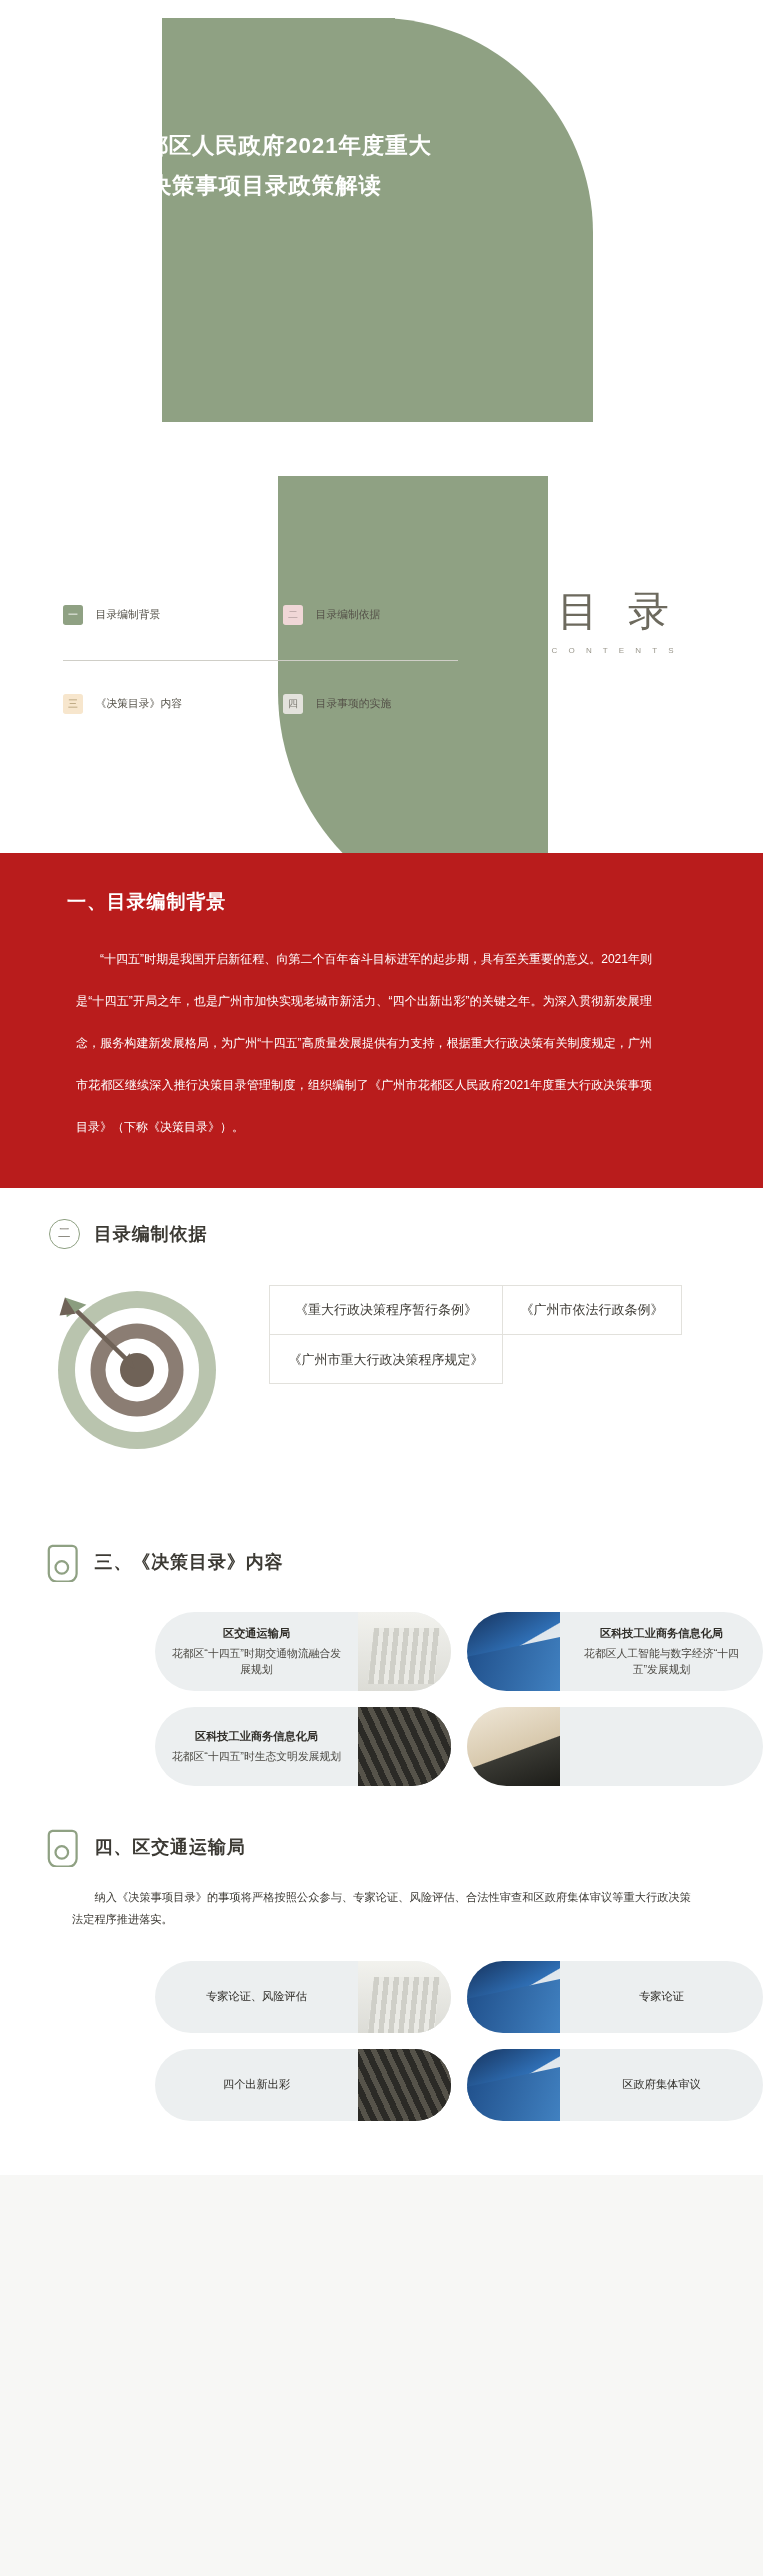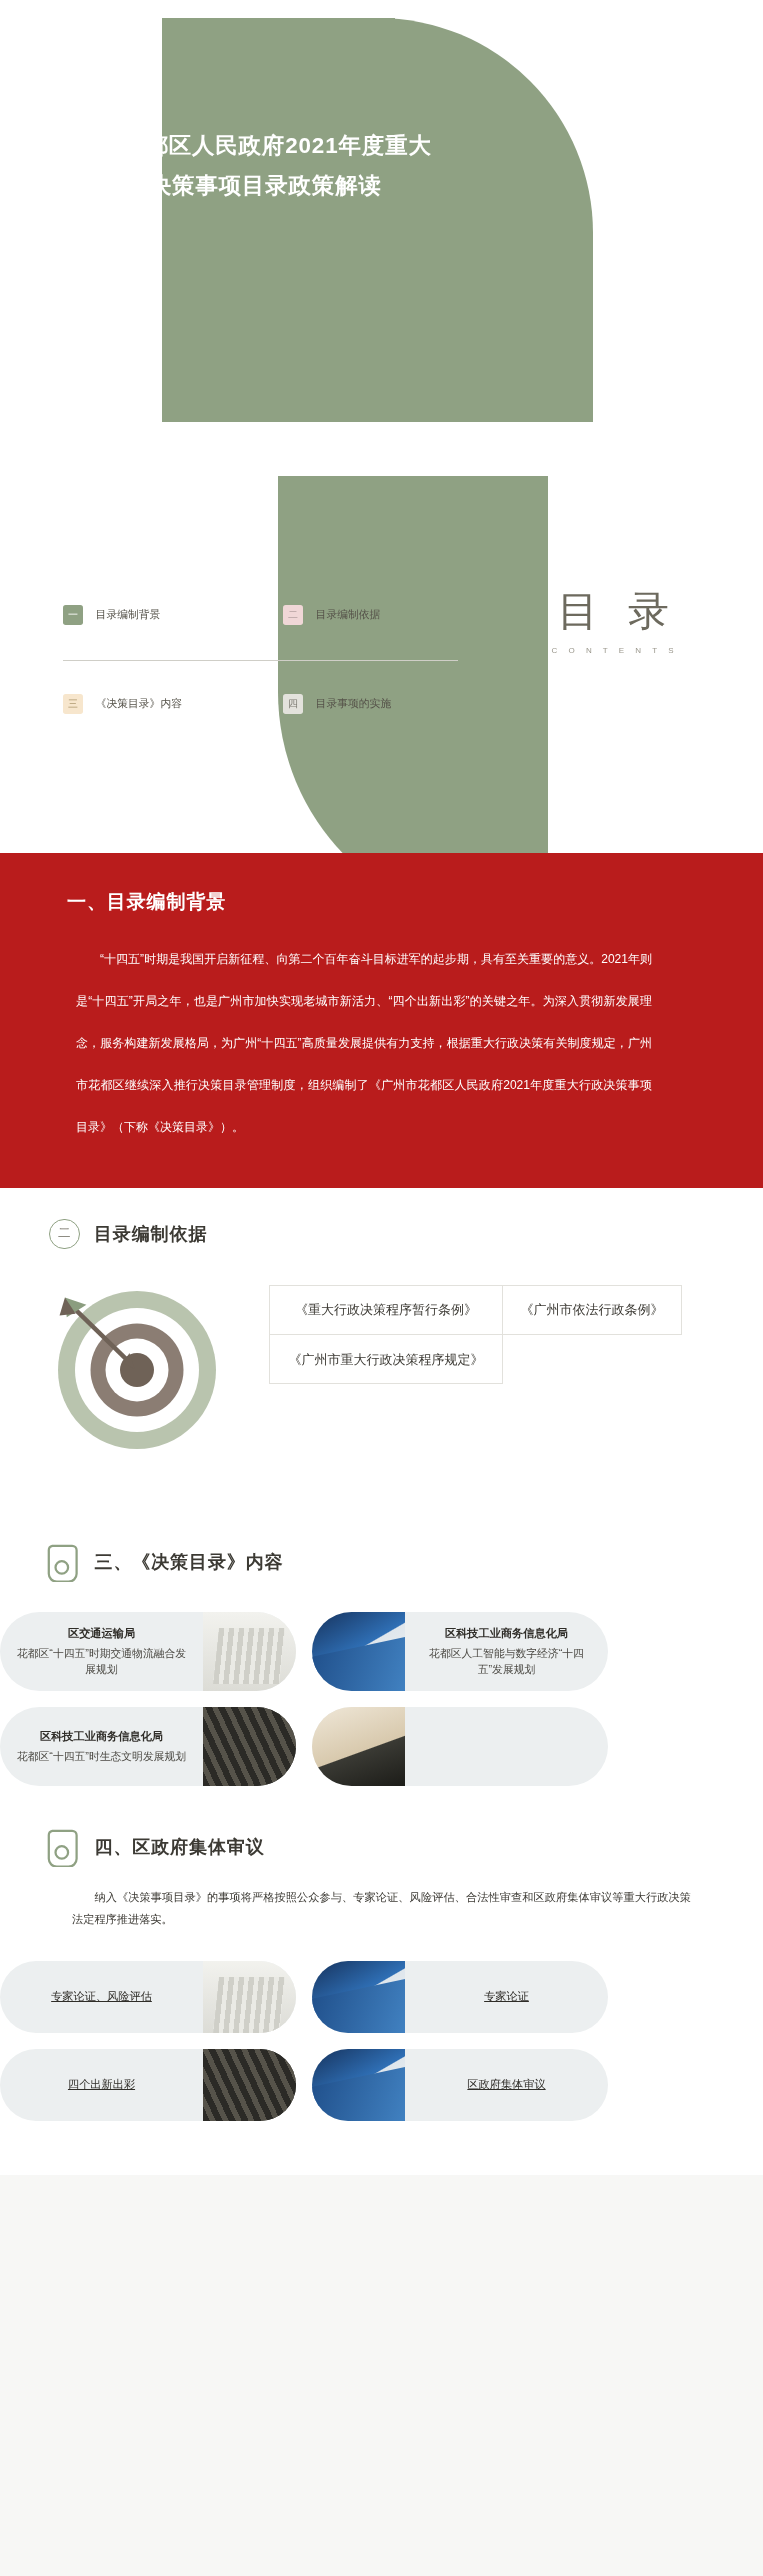--- a/index.html
+++ b/index.html
@@ -266,21 +266,21 @@
     display: flex;
     align-items: center;
     gap: 17px;
     margin-left: 47px;
   }
 
   .cards {
     margin: 30.5px 0 0 0;
     display: flex;
     flex-direction: column;
-    align-items: flex-start;
+    align-items: flex-end;
     gap: 16px;
   }
   .card-row {
     display: flex;
     gap: 16px;
   }
   .card {
     width: 296px;
     height: 79px;
     border-radius: 40px;
@@ -375,21 +375,20 @@
     overflow: hidden;
   }
   .card2.rev { flex-direction: row-reverse; }
   .card2 .card-img { height: 72px; }
   .card2-label {
     flex: 1;
     text-align: center;
     font-size: 11.2px;
     color: #2f2d28;
     padding: 0 12.6px;
-    text-decoration: underline;
   }
 </style>
 </head>
 <body>
 
 <div class="hero">
   <div class="hero-shape"></div>
   <div class="hero-shape-2"></div>
   <div class="hero-title">广州市花都区人民政府2021年度重大行政决策事项目录政策解读</div>
 </div>
@@ -530,21 +529,21 @@
 </div>
 
 <div class="sec4">
   <div class="sec-head-pin">
     <span class="pin">
       <svg width="30.5" height="40" viewBox="0 0 34 44">
         <path d="M6 4 h22 a5 5 0 0 1 5 5 v26 a9 9 0 0 1 -9 9 h-13 a9 9 0 0 1 -9 -9 v-26 a5 5 0 0 1 4 -5 z" fill="none" stroke="#8fa183" stroke-width="2.5"></path>
         <circle cx="16.5" cy="28" r="7" fill="none" stroke="#8fa183" stroke-width="2.5"></circle>
       </svg>
     </span>
-    <span class="sec-head-title">四、区政府集体审议</span>
+    <span class="sec-head-title">四、区交通运输局</span>
   </div>
 
   <div class="sec4-note">纳入《决策事项目录》的事项将严格按照公众参与、专家论证、风险评估、合法性审查和区政府集体审议等重大行政决策法定程序推进落实。</div>
 
   <div class="cards">
     <div class="card-row">
       <div class="card2">
         <div class="card2-label">专家论证、风险评估</div>
         <div class="card-img">
             <div class="img-bld"></div>

